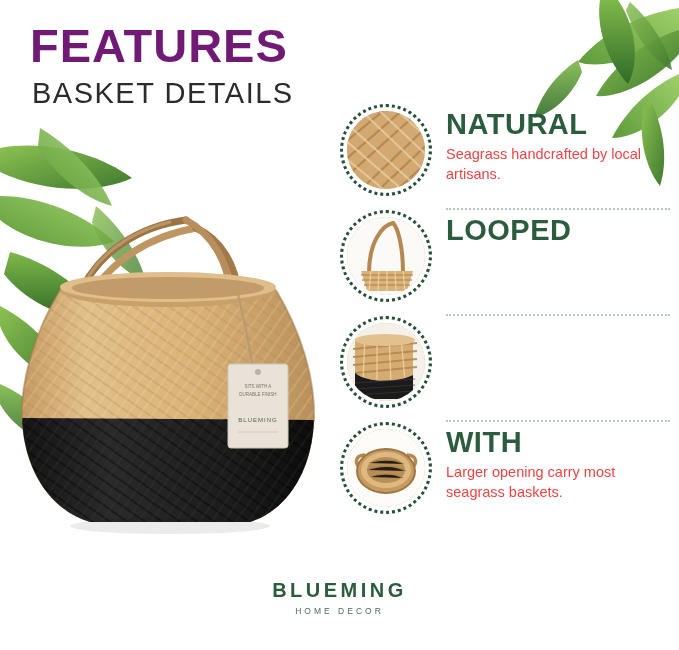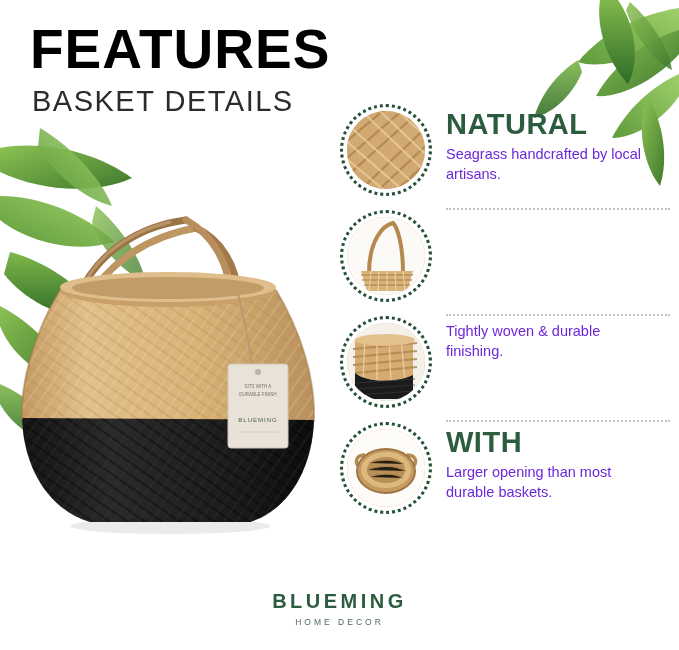--- a/index.html
+++ b/index.html
@@ -12,23 +12,23 @@
     overflow: hidden;
     position: relative;
   }
 
   
   .leaf-layer { position: absolute; inset: 0; pointer-events: none; }
 
   
   .header { position: absolute; left: 30px; top: 22px; width: 400px; }
   .title {
-    font-size: 55px;
+    font-size: 47px;
     font-weight: bold;
-    color: #000000;
+    color: #701a75;
     letter-spacing: 1px;
     line-height: 1;
     margin: 0;
     font-family: "Liberation Sans", sans-serif;
   }
   .subtitle {
     font-size: 29px;
     color: #2b2b2b;
     letter-spacing: 1.5px;
     margin: 8px 0 14px 2px;
@@ -71,21 +71,21 @@
   .feature-title {
     font-size: 29px;
     font-weight: bold;
     color: #2c5c3e;
     letter-spacing: 0.5px;
     line-height: 1;
     margin: 0 0 6px 0;
   }
   .feature-desc {
     font-size: 14.5px;
-    color: #6d28d9;
+    color: #ef4444;
     line-height: 1.35;
     margin: 0;
     max-width: 200px;
   }
   .divider {
     height: 0;
     border-top: 2.5px dotted #b9c7bd;
     margin: 0 0 0 106px;
     width: 224px;
   }
@@ -101,21 +101,21 @@
     font-size: 20px;
     font-weight: bold;
     color: #2c5c3e;
     letter-spacing: 3.5px;
     margin: 0;
   }
   .brand-sub {
     font-size: 8.5px;
     color: #4e6b58;
     letter-spacing: 3px;
-    margin: 4px 0 5px 0;
+    margin: 4px 0 16px 0;
   }
 
   
   .basket-stage {
     position: absolute;
     left: 0;
     top: 170px;
     width: 340px;
     height: 420px;
   }
@@ -279,20 +279,21 @@
             <path d="M14 58 L 66 58 M15 63 L 65 63 M17 68 L 63 68"></path>
           </g>
           <g stroke="#f0d8ac" stroke-width="1.2" opacity="0.8">
             <path d="M24 54 L 22 74 M32 54 L 31 74 M40 54 L 40 74 M48 54 L 49 74 M56 54 L 58 74"></path>
           </g>
         </svg>
       </div>
       <div class="dotted-ring"></div>
     </div>
     <div class="feature-text">
+      <p class="feature-title">LOOPED</p>
     </div>
   </div>
   <div class="divider"></div>
 
   <div class="feature-row">
     <div class="thumb-wrap">
       <div class="thumb">
         <svg width="78" height="78" viewBox="0 0 78 78">
           <rect width="78" height="78" fill="#f4f1ea"></rect>
           <path d="M8 18 C 18 12, 50 10, 66 20 L 66 52 C 50 60, 20 60, 8 50 Z" fill="#d6ab71"></path>
@@ -305,21 +306,20 @@
           <path d="M8 50 C 20 60, 50 60, 66 52 L 66 76 L 8 76 Z" fill="#1b1b1b"></path>
           <g stroke="#3a3a3a" stroke-width="1.2" opacity="0.7">
             <path d="M8 60 L 68 56 M8 66 L 68 62 M8 72 L 68 68"></path>
           </g>
           <ellipse cx="38" cy="17" rx="30" ry="6" fill="#e3c18d"></ellipse>
         </svg>
       </div>
       <div class="dotted-ring"></div>
     </div>
     <div class="feature-text">
-      <p class="feature-desc">Tightly woven &amp; durable finishing.</p>
     </div>
   </div>
   <div class="divider"></div>
 
   <div class="feature-row">
     <div class="thumb-wrap">
       <div class="thumb">
         <svg width="78" height="78" viewBox="0 0 78 78">
           <rect width="78" height="78" fill="#fdfcf9"></rect>
           <g fill="none" stroke="#b5884f" stroke-width="3.5">
@@ -332,21 +332,21 @@
           <g stroke="#a77f4c" stroke-width="1.2" opacity="0.8">
             <path d="M22 34 C 32 30, 48 30, 57 35 M20 41 C 32 36, 48 36, 59 42 M23 48 C 32 44, 48 44, 56 49"></path>
           </g>
           <ellipse cx="39" cy="42" rx="29" ry="22" fill="none" stroke="#9f7545" stroke-width="2"></ellipse>
         </svg>
       </div>
       <div class="dotted-ring"></div>
     </div>
     <div class="feature-text">
       <p class="feature-title">WITH</p>
-      <p class="feature-desc">Larger opening than most durable baskets.</p>
+      <p class="feature-desc">Larger opening carry most seagrass baskets.</p>
     </div>
   </div>
 
 </div>
 
 <div class="brand">
   <p class="brand-name">BLUEMING</p>
   <p class="brand-sub">HOME DECOR</p>
 </div>
 

